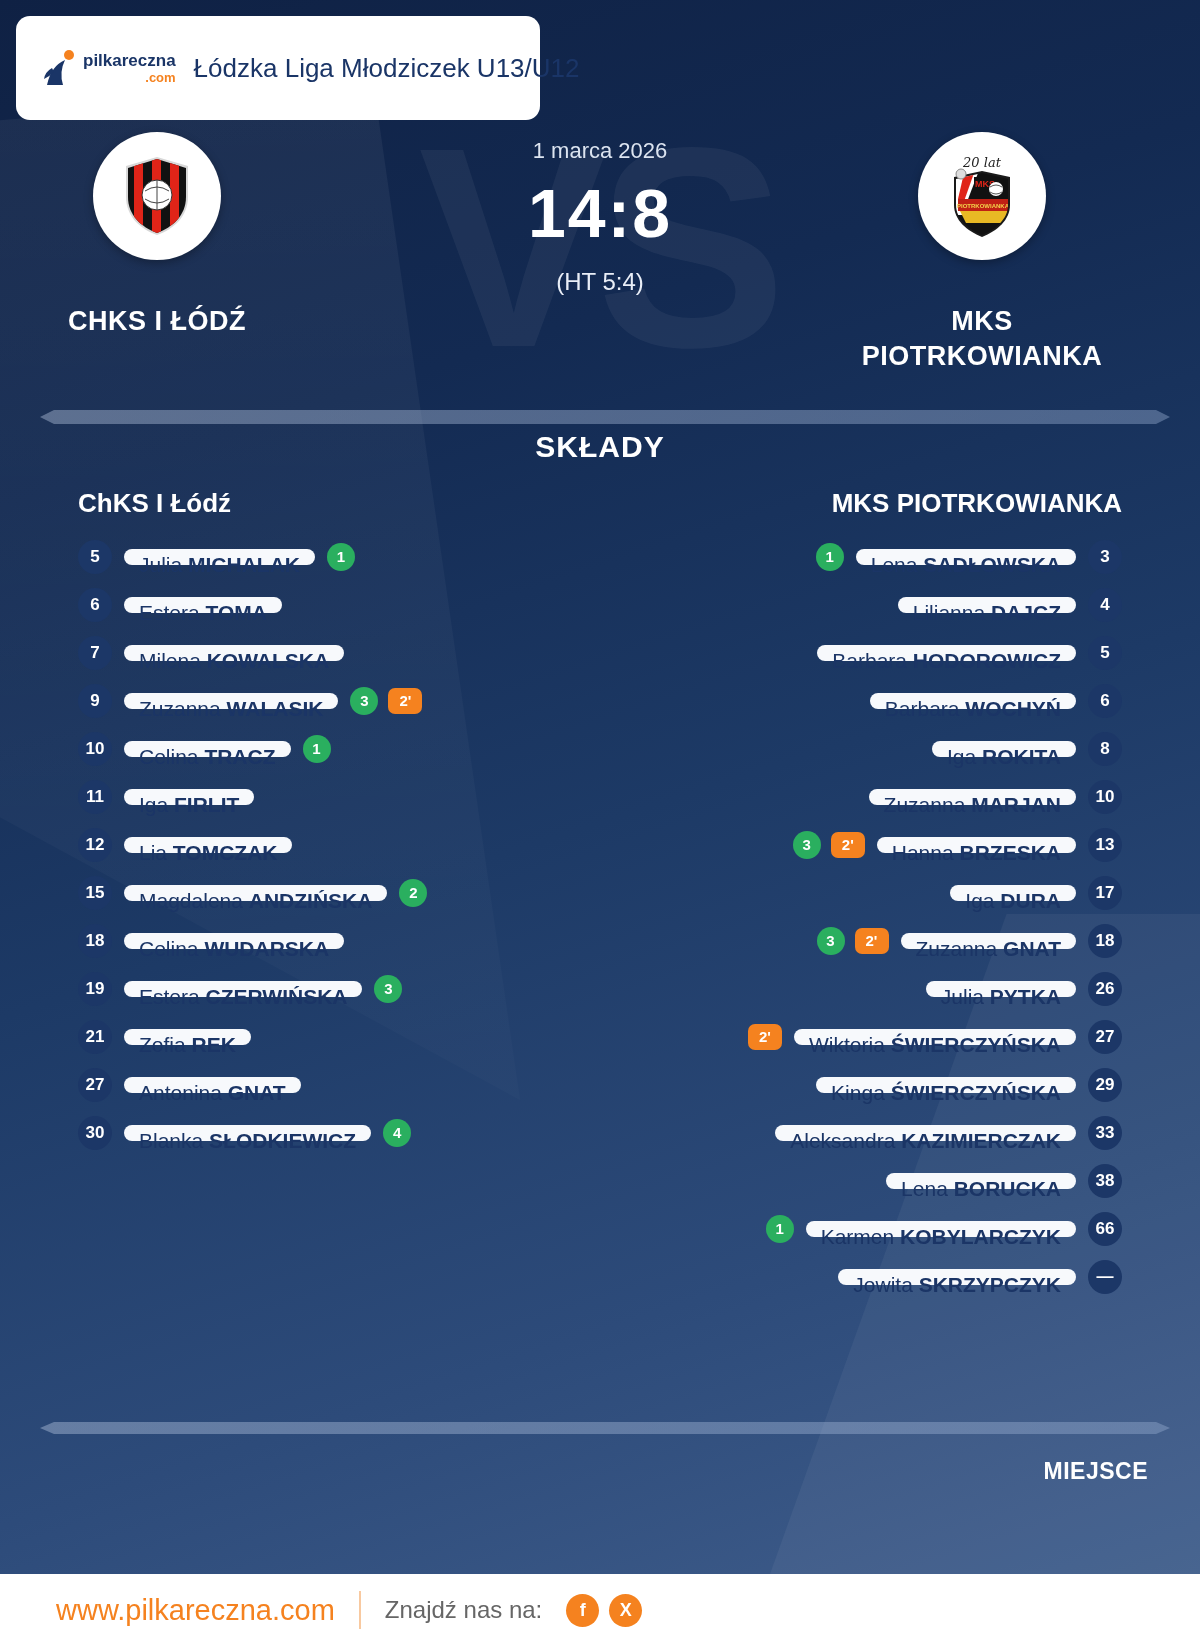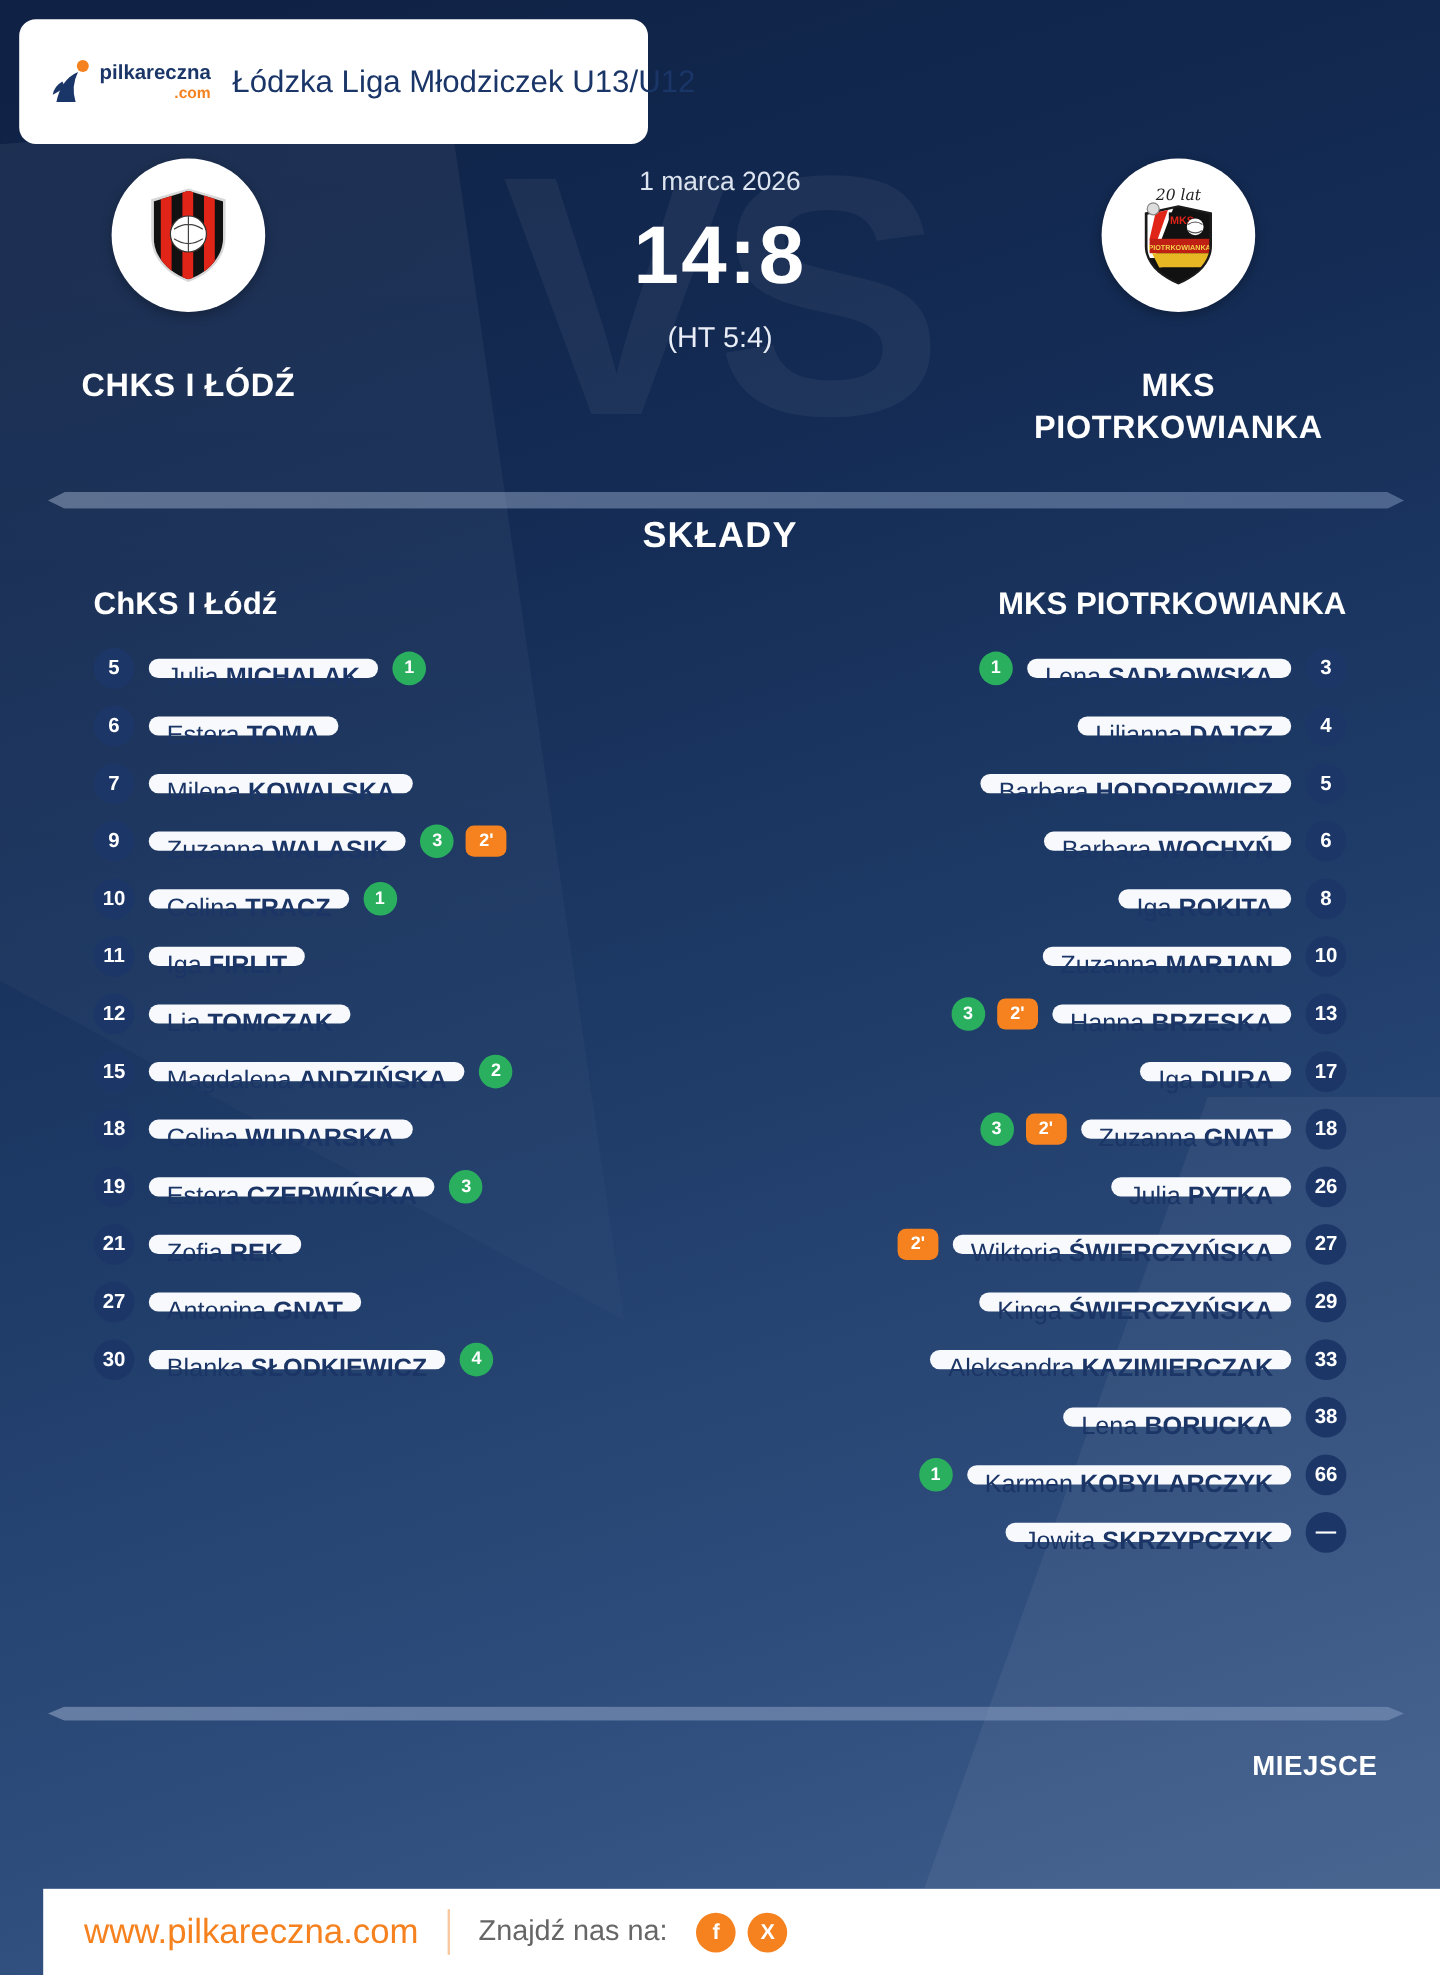--- a/index.html
+++ b/index.html
@@ -56,21 +56,21 @@
   .badges{display:inline-flex;gap:10px;align-items:center;}
   .badge{display:inline-flex;align-items:center;justify-content:center;color:#fff;font-weight:700;}
   .badge.goals{width:28px;height:28px;border-radius:50%;background:var(--green,#2aaf5f);font-size:15px;}
   .badge.pen{width:34px;height:26px;border-radius:7px;background:var(--orange,#f5821f);font-size:15px;}
   
   .venue{position:absolute;top:1458px;right:52px;text-align:right;color:#fff;}
   .venue-label{font-size:23px;font-weight:700;letter-spacing:.5px;}
   .venue-value{font-size:22px;color:#e2e8f3;margin-top:12px;}
   
   .footer{position:absolute;left:0;right:0;bottom:0;height:72px;background:#fff;
-          display:flex;align-items:center;padding-left:34px;gap:24px;margin-left:36px;}
+          display:flex;align-items:center;padding-left:56px;gap:24px;}
   .site{color:#f5821f;font-size:29px;text-decoration:none;}
   .vline{width:2px;height:38px;background:#f8c9a0;}
   .findus{color:#666;font-size:24px;}
   .social{display:flex;gap:10px;align-items:center;}
   .soc{width:33px;height:33px;border-radius:50%;background:#f5821f;color:#fff;display:flex;
        align-items:center;justify-content:center;font-weight:700;font-size:18px;cursor:pointer;}
 </style>
 </head>
 <body>
 

